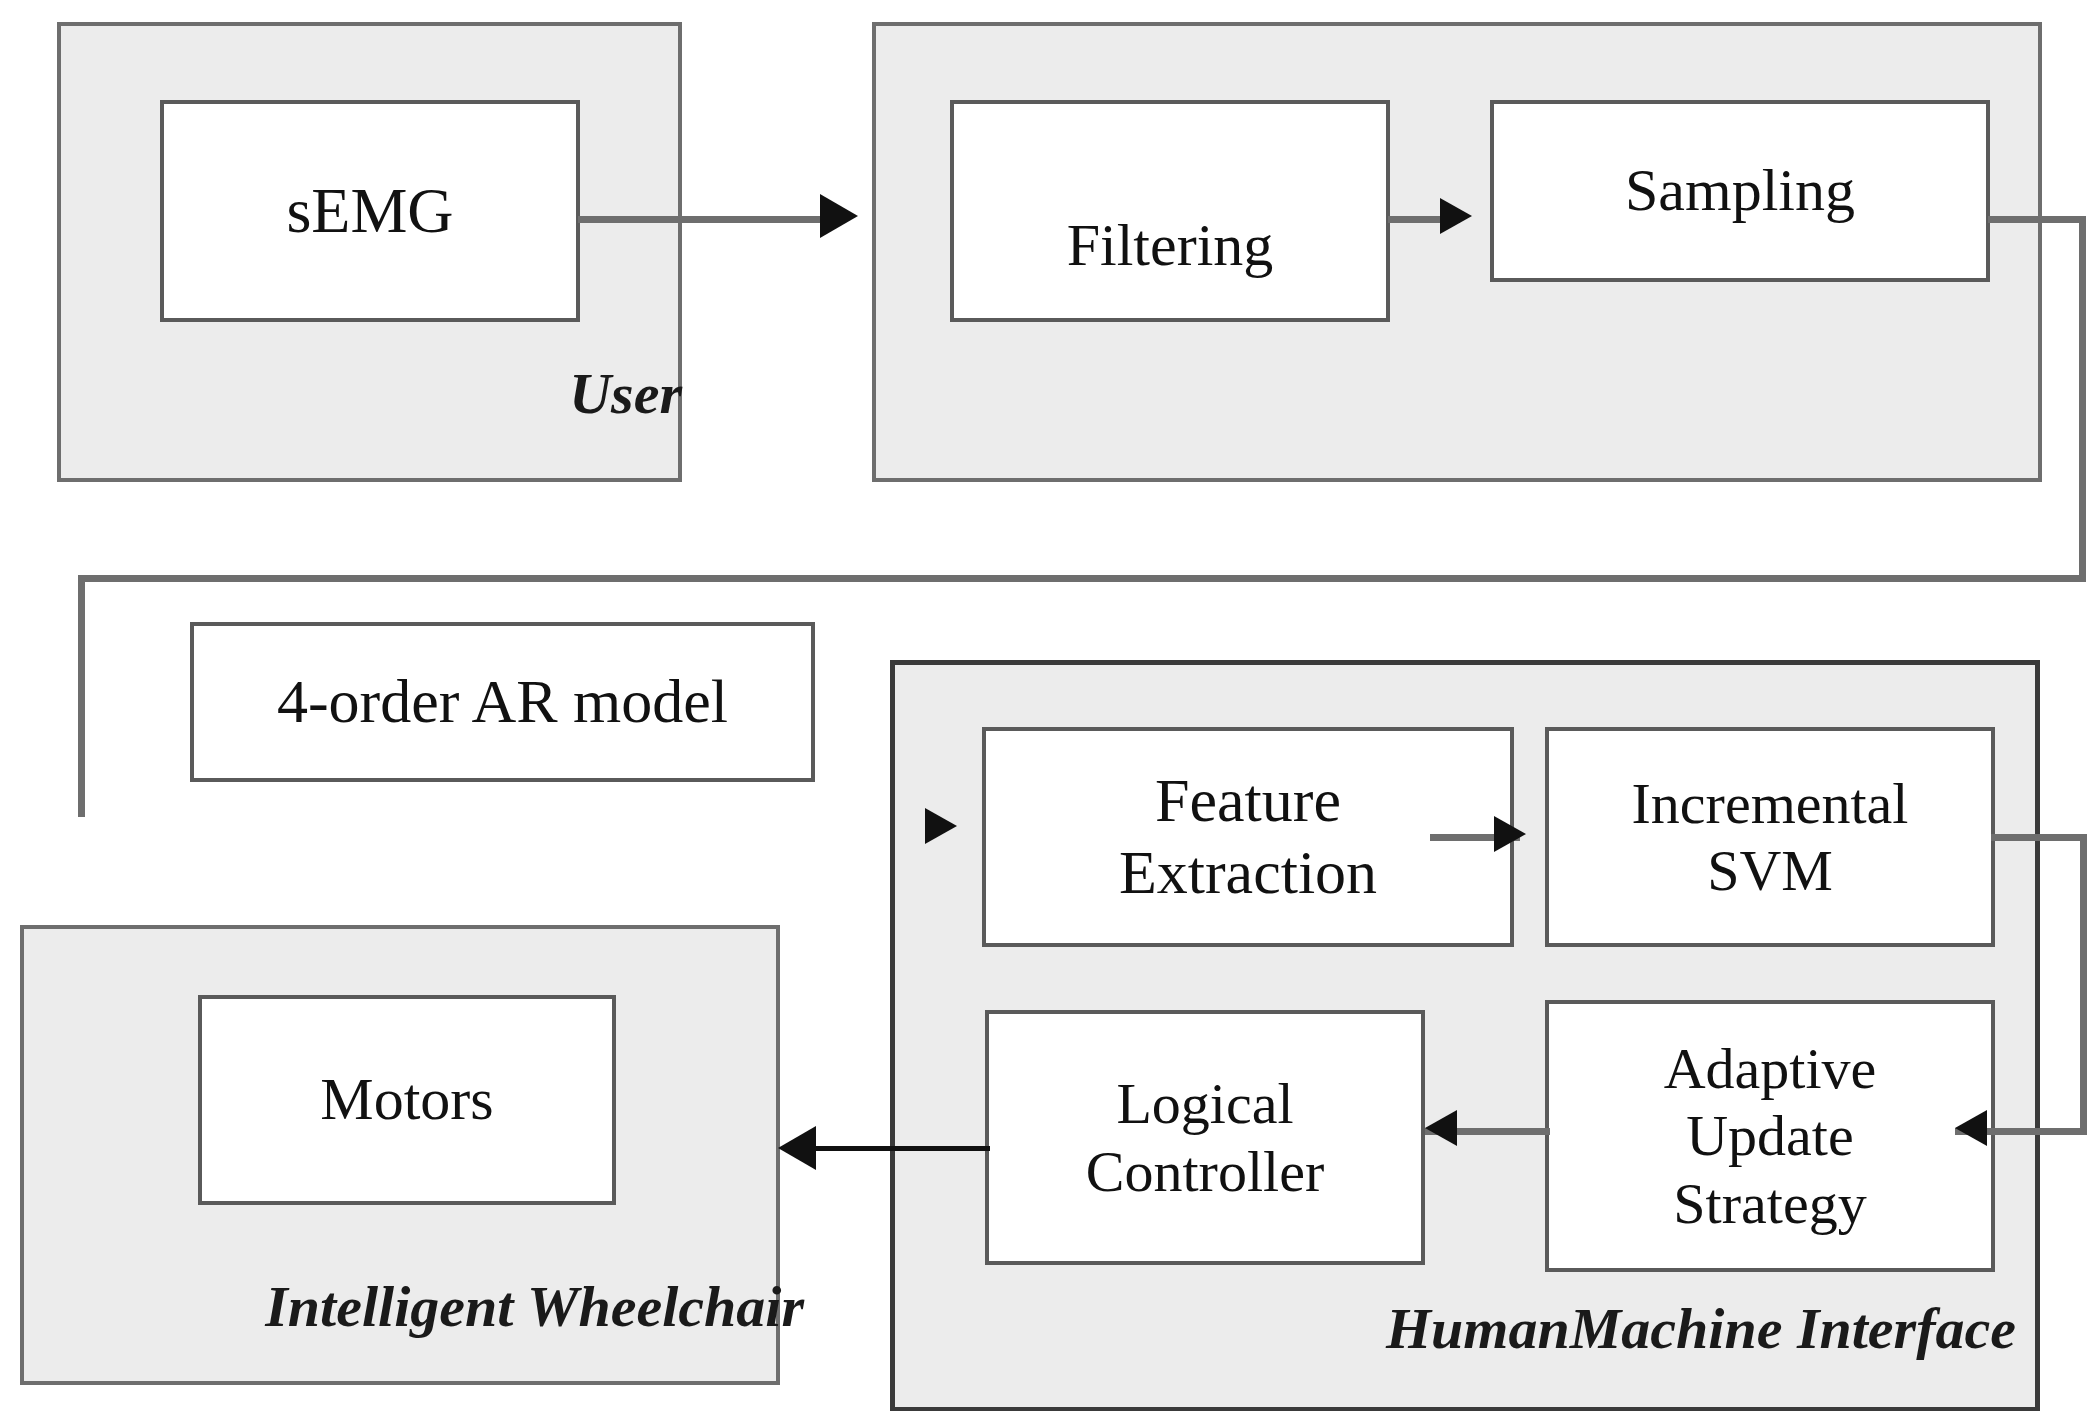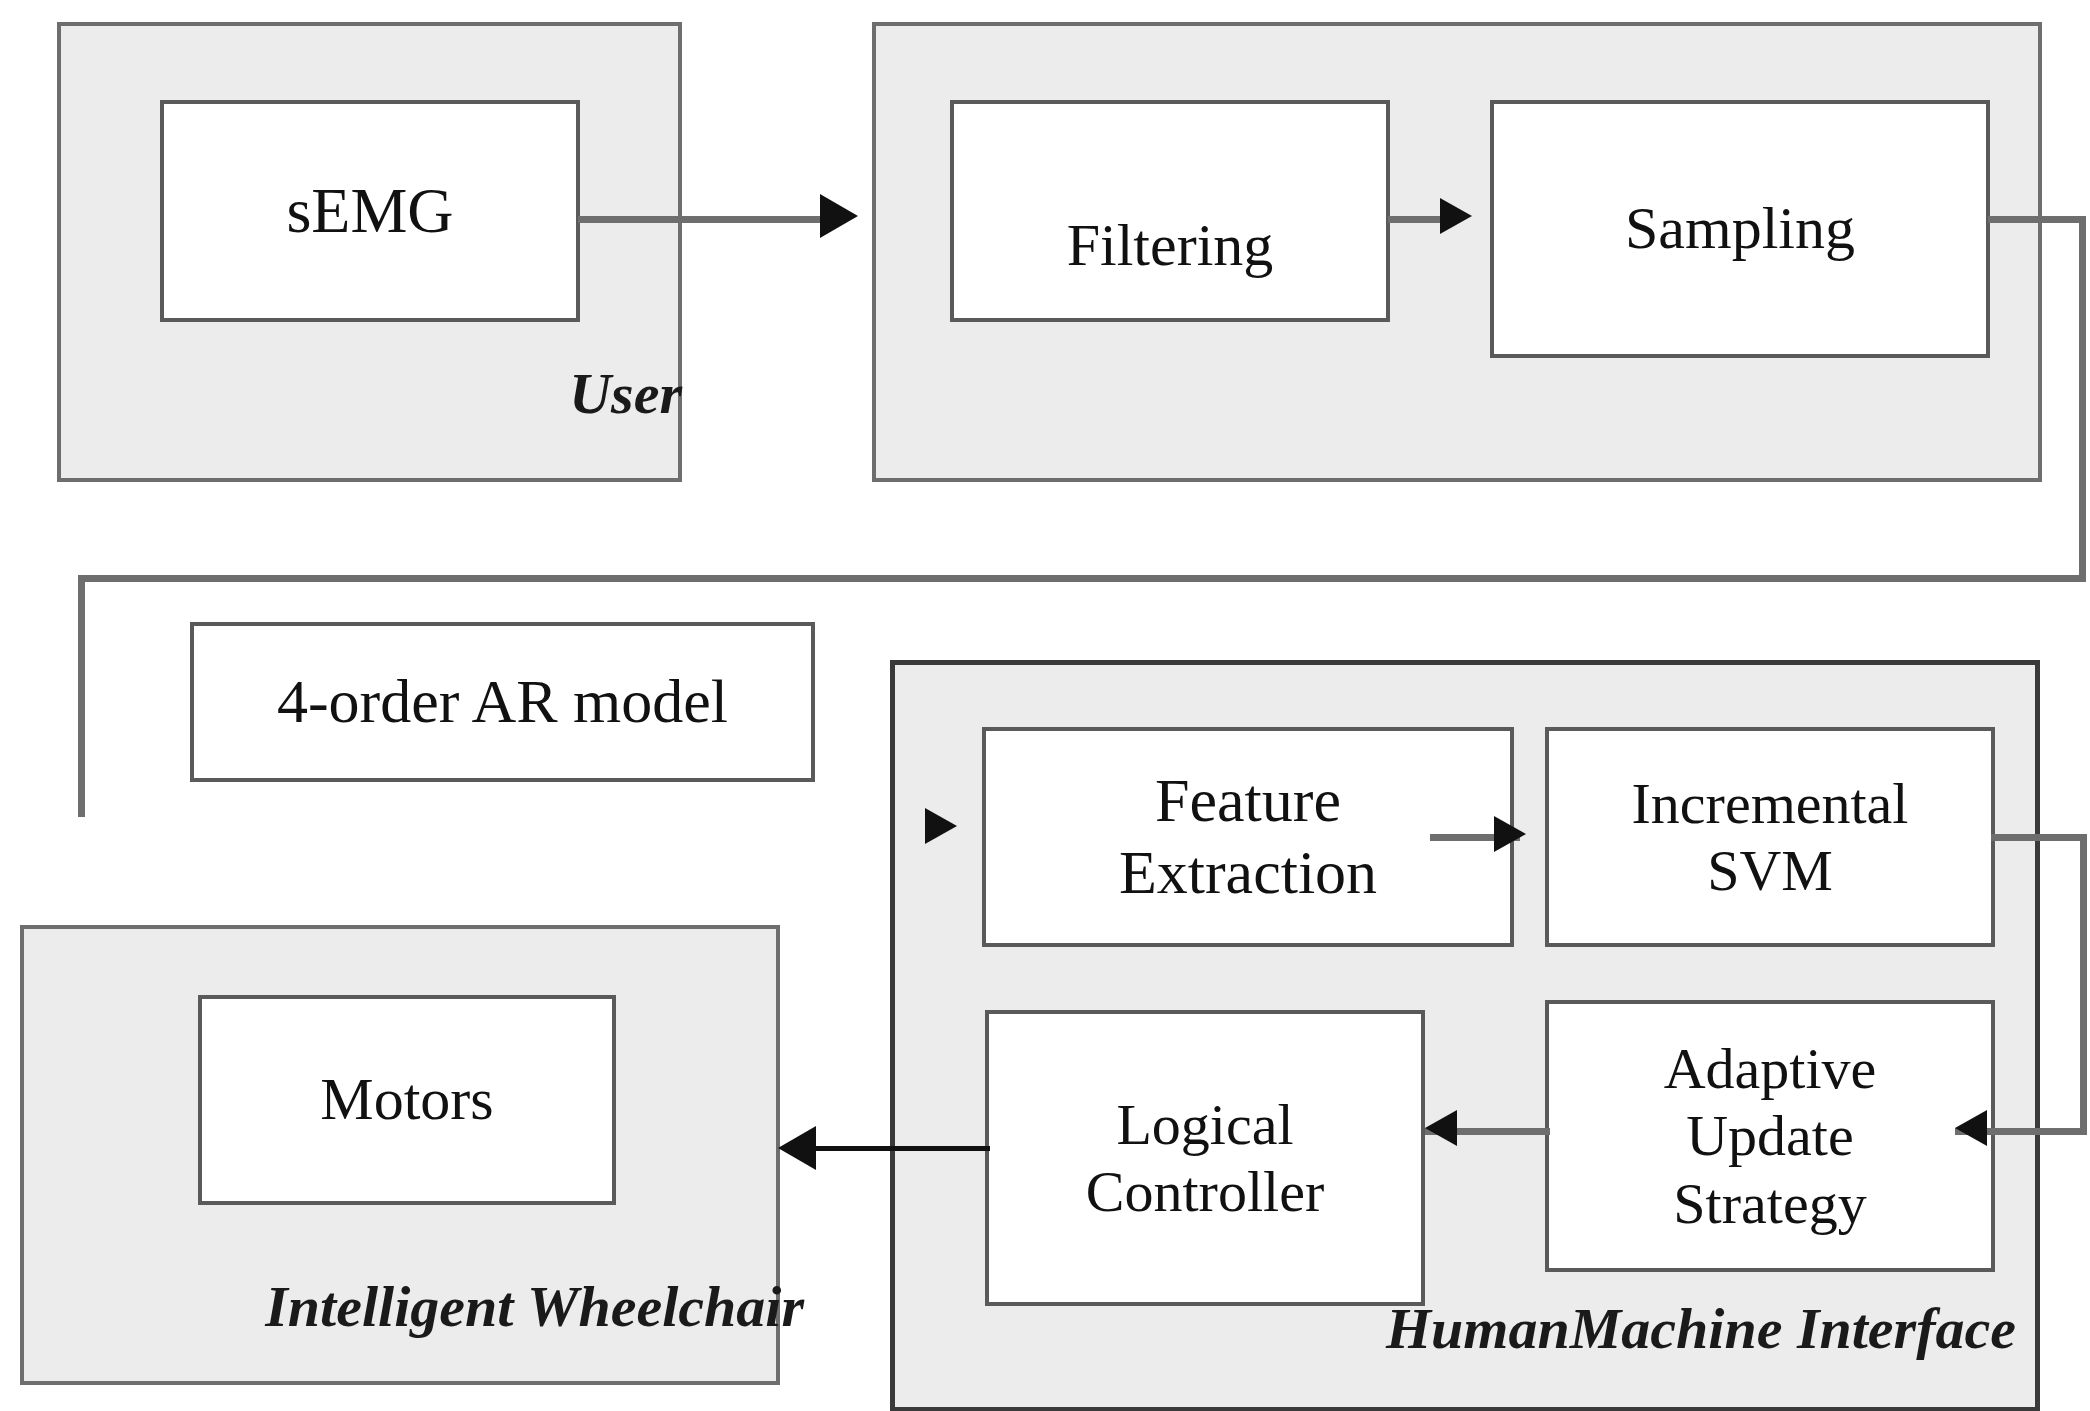--- a/index.html
+++ b/index.html
@@ -88,21 +88,21 @@
   <div class="group-label" style="left:57px; top:360px; width:625px; font-size:58px;">User</div>
 
   <div class="group" style="left:872px; top:22px; width:1170px; height:460px;">
   </div>
   <div class="box" style="left:950px; top:100px; width:440px; height:222px; font-size:60px;">
     <span class="txt">
       <br>
       <span>Filtering</span>
     </span>
   </div>
-  <div class="box" style="left:1490px; top:100px; width:500px; height:258px; font-size:60px;">
+  <div class="box" style="left:1490px; top:100px; width:500px; height:182px; font-size:60px;">
     <span class="txt">Sampling</span>
   </div>
 
   <div class="box" style="left:152px; top:622px; width:625px; height:160px; font-size:62px; border-width:4px;margin-left:38px;">
     <span class="txt">4-order AR model</span>
   </div>
 
   <div class="group" style="left:20px; top:925px; width:760px; height:460px;">
   </div>
   <div class="box" style="left:198px; top:995px; width:418px; height:210px; font-size:60px;">
@@ -117,21 +117,21 @@
       <span>Feature</span><br>
       <span>Extraction</span>
     </span>
   </div>
   <div class="box" style="left:1545px; top:727px; width:450px; height:220px; font-size:58px;">
     <span class="txt">
       <span>Incremental</span><br>
       <span>SVM</span>
     </span>
   </div>
-  <div class="box" style="left:985px; top:1010px; width:440px; height:296px; font-size:58px;">
+  <div class="box" style="left:985px; top:1010px; width:440px; height:255px; font-size:58px;">
     <span class="txt">
       <span>Logical</span><br>
       <span>Controller</span>
     </span>
   </div>
   <div class="box" style="left:1545px; top:1000px; width:450px; height:272px; font-size:58px;">
     <span class="txt">
       <span>Adaptive</span><br>
       <span>Update</span><br>
       <span>Strategy</span>

